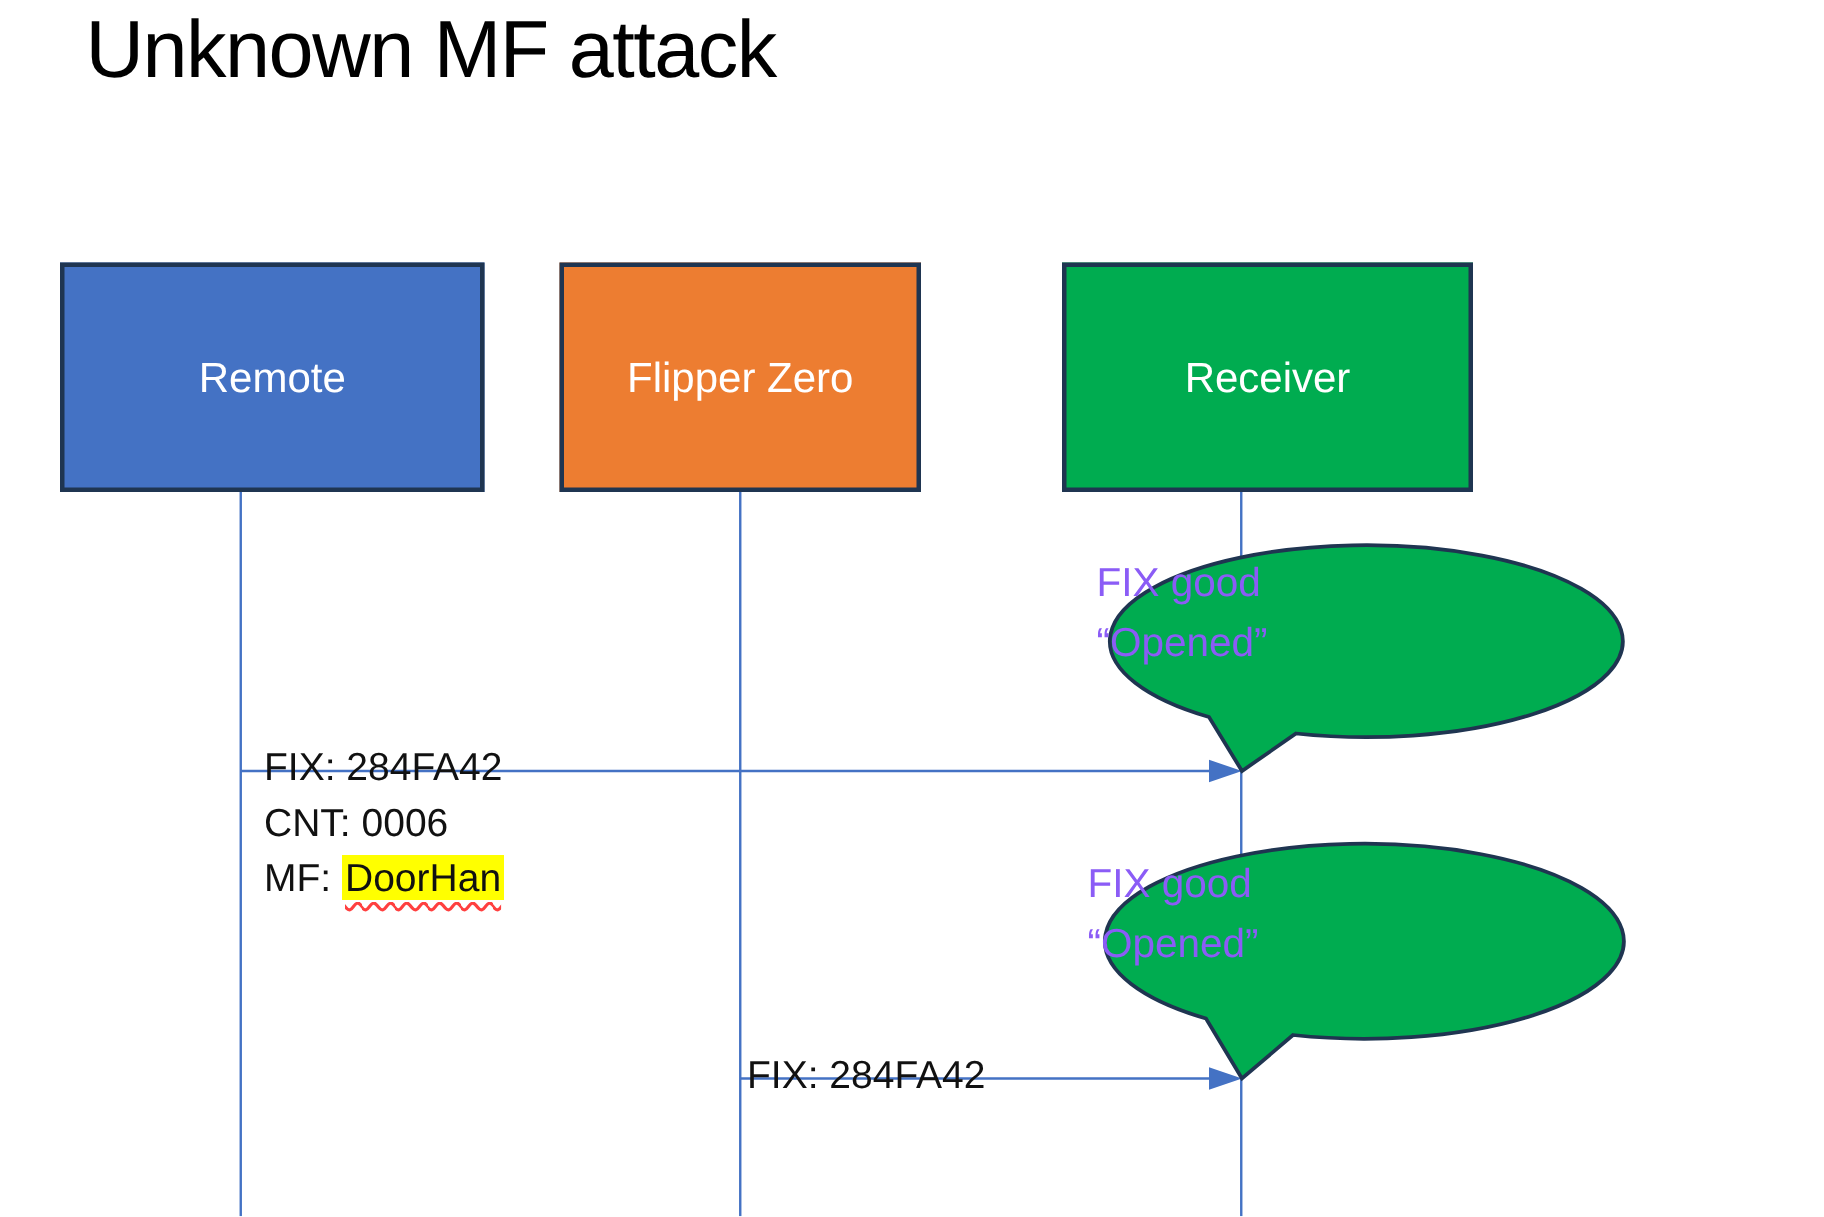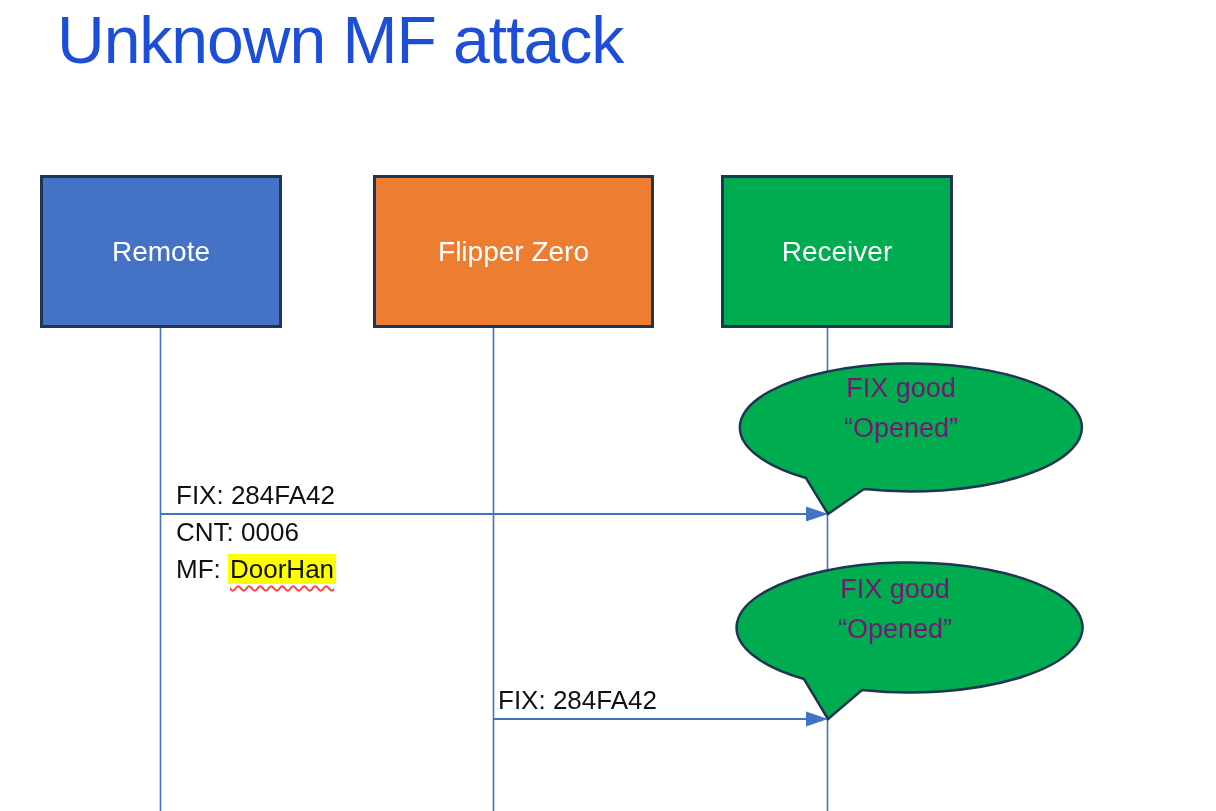--- a/index.html
+++ b/index.html
@@ -8,76 +8,76 @@
     width: 1216px;
     height: 811px;
     background: #ffffff;
     overflow: hidden;
     font-family: "Liberation Sans", sans-serif;
   }
   .slide-title {
     position: absolute;
     left: 57px;
     top: 2px;
-    font-size: 66px;
+    font-size: 54px;
     font-weight: 300;
     letter-spacing: -1px;
-    color: #1d4ed8;
+    color: #000000;
     white-space: nowrap;
   }
   .actor {
     position: absolute;
     top: 175px;
     height: 153px;
     box-sizing: border-box;
     border: 3px solid #1F3551;
     display: flex;
     align-items: center;
     justify-content: center;
     color: #ffffff;
     font-size: 28px;
     white-space: nowrap;
   }
-  .actor-remote   { left: 40px;  width: 242px; background: #4472C4; }
-  .actor-flipper  { left: 373px; width: 281px; background: #ED7D31; }
-  .actor-receiver { left: 708px; width: 232px; background: #00AC50; margin-left: 13px; }
+  .actor-remote   { left: 40px;  width: 283px; background: #4472C4; }
+  .actor-flipper  { left: 373px; width: 241px; background: #ED7D31; }
+  .actor-receiver { left: 708px; width: 274px; background: #00AC50; }
 
   svg.overlay {
     position: absolute;
     left: 0; top: 0;
     width: 1216px; height: 811px;
   }
 
   .msg {
     position: absolute;
     font-size: 26px;
     line-height: 37px;
     color: #111111;
     white-space: nowrap;
+    margin-top: 16px;
   }
   .msg-1 { left: 176px; top: 477px; }
   .msg-2 { left: 498px; top: 682px; }
 
   .hl { background: #FFFF00; padding: 0 2px; }
   .deco-solid {
     text-decoration-color: #151515;
     text-decoration-thickness: 2px;
     text-underline-offset: 4px;
   }
   .deco-wavy {
     text-decoration: underline wavy #FF4040;
     text-decoration-thickness: 1.5px;
     text-underline-offset: 7px;
   }
 
   .callout-text {
     position: absolute;
     width: 340px;
-    text-align: center;
-    color: #701a75;
+    color: #8b5cf6;
     font-size: 27px;
     line-height: 40px;
     white-space: nowrap;
   }
   .callout-text-1 { left: 731px; top: 368px; }
   .callout-text-2 { left: 725px; top: 569px; }
 </style>
 </head>
 <body>
 

